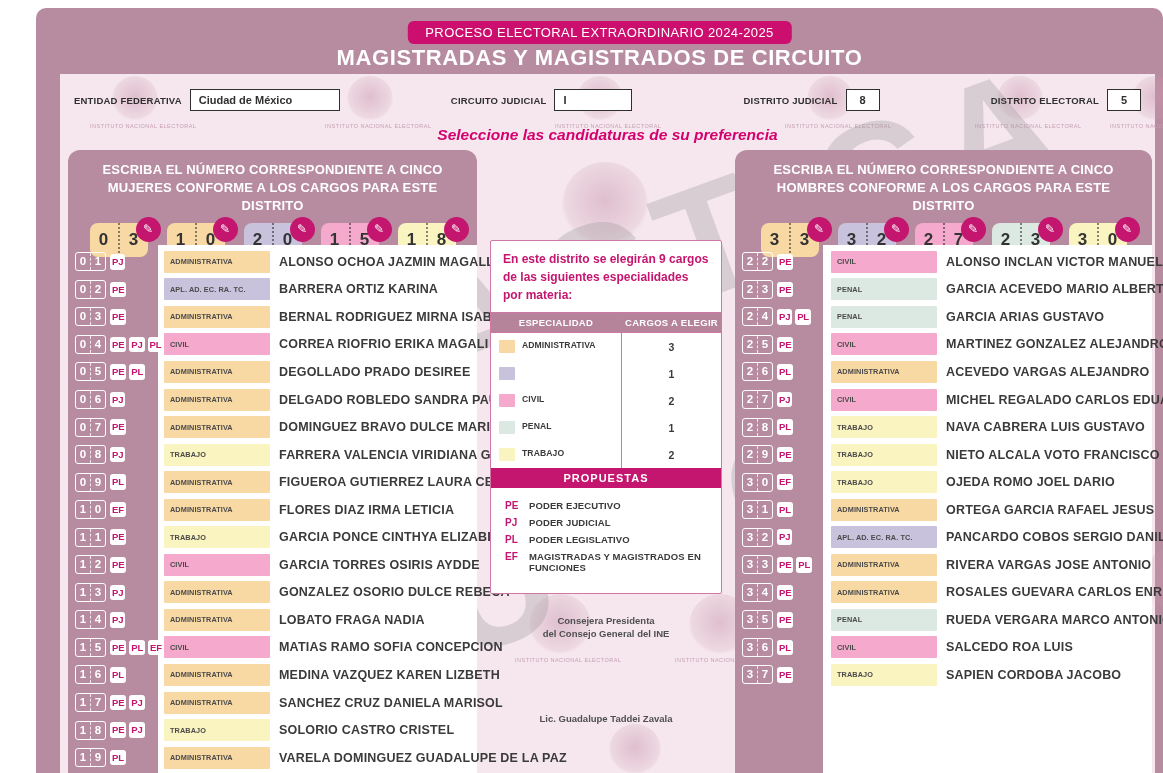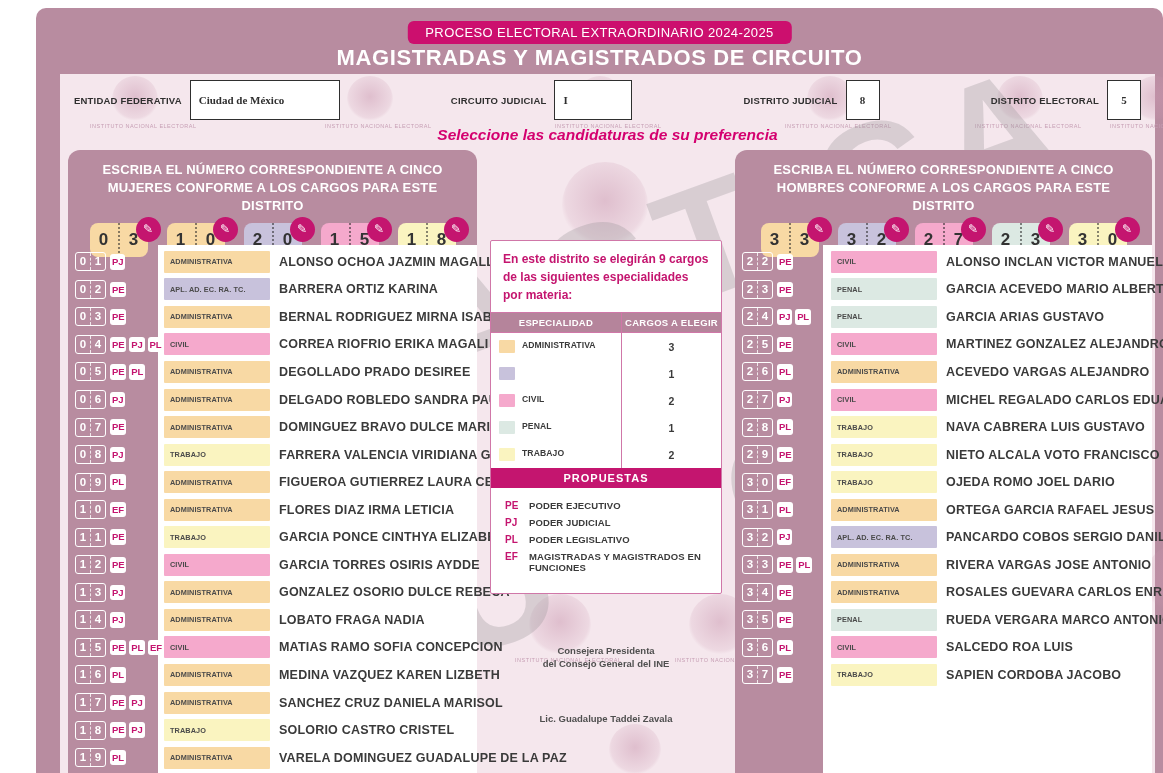--- a/index.html
+++ b/index.html
@@ -17,22 +17,22 @@
     color:#fff; font-weight:bold; font-size:22px; letter-spacing:.6px; }
 
   .interior { position:absolute; left:24px; right:8px; top:66px; bottom:0;
     background:#F5E7ED; }
 
   
   .fields-row { position:absolute; left:0; right:0; top:2px; height:48px;
     display:flex; align-items:center; justify-content:space-between; padding:0 14px; z-index:3; }
   .field-group { display:flex; align-items:center; gap:8px; }
   .field-label { font-size:9.5px; font-weight:bold; color:#2F2F2F; letter-spacing:.2px; }
-  .field-box { background:#fff; border:1.5px solid #2F2F2F; height:40px;
-    font-size:11px; font-weight:bold; color:#2F2F2F; display:flex; align-items:center; padding:0 8px;font-family:Liberation Serif, serif; }
+  .field-box { background:#fff; border:1.5px solid #2F2F2F; height:22px;
+    font-size:11px; font-weight:bold; color:#2F2F2F; display:flex; align-items:center; padding:0 8px; }
   .instruction { position:absolute; top:52px; left:0; right:0; text-align:center;
     color:#D4006F; font-weight:bold; font-style:italic; font-size:15.5px; z-index:3; }
 
   
   .pv-watermark { position:absolute; left:-90px; top:60px; width:1400px; z-index:2;
     transform:rotate(-20deg); font-size:158px; font-weight:bold; text-align:center;
     color:rgba(150,146,149,.30); letter-spacing:14px; line-height:1.62;
     white-space:pre; pointer-events:none; }
   .ine-seal { position:absolute; width:90px; text-align:center; pointer-events:none; z-index:1; }
   .ine-seal .circ { margin:0 auto; border-radius:50%;
@@ -700,21 +700,21 @@
               <div class="legend-code">PL</div>
               <div class="legend-label">PODER LEGISLATIVO</div>
             </div>
             <div class="legend-row">
               <div class="legend-code">EF</div>
               <div class="legend-label">MAGISTRADAS Y MAGISTRADOS EN FUNCIONES</div>
             </div>
           </div>
       </div>
 
-      <div class="sig" style="top:571px">
+      <div class="sig" style="top:541px">
         <div>Consejera Presidenta</div>
         <div>del Consejo General del INE</div>
       </div>
       <div class="sig" style="top:639px">Lic. Guadalupe Taddei Zavala</div>
       <div class="sig" style="top:724px; font-size:9px;">Secretaria Ejecutiva del INE</div>
 
     </div>
   </div>
 </div>
 

